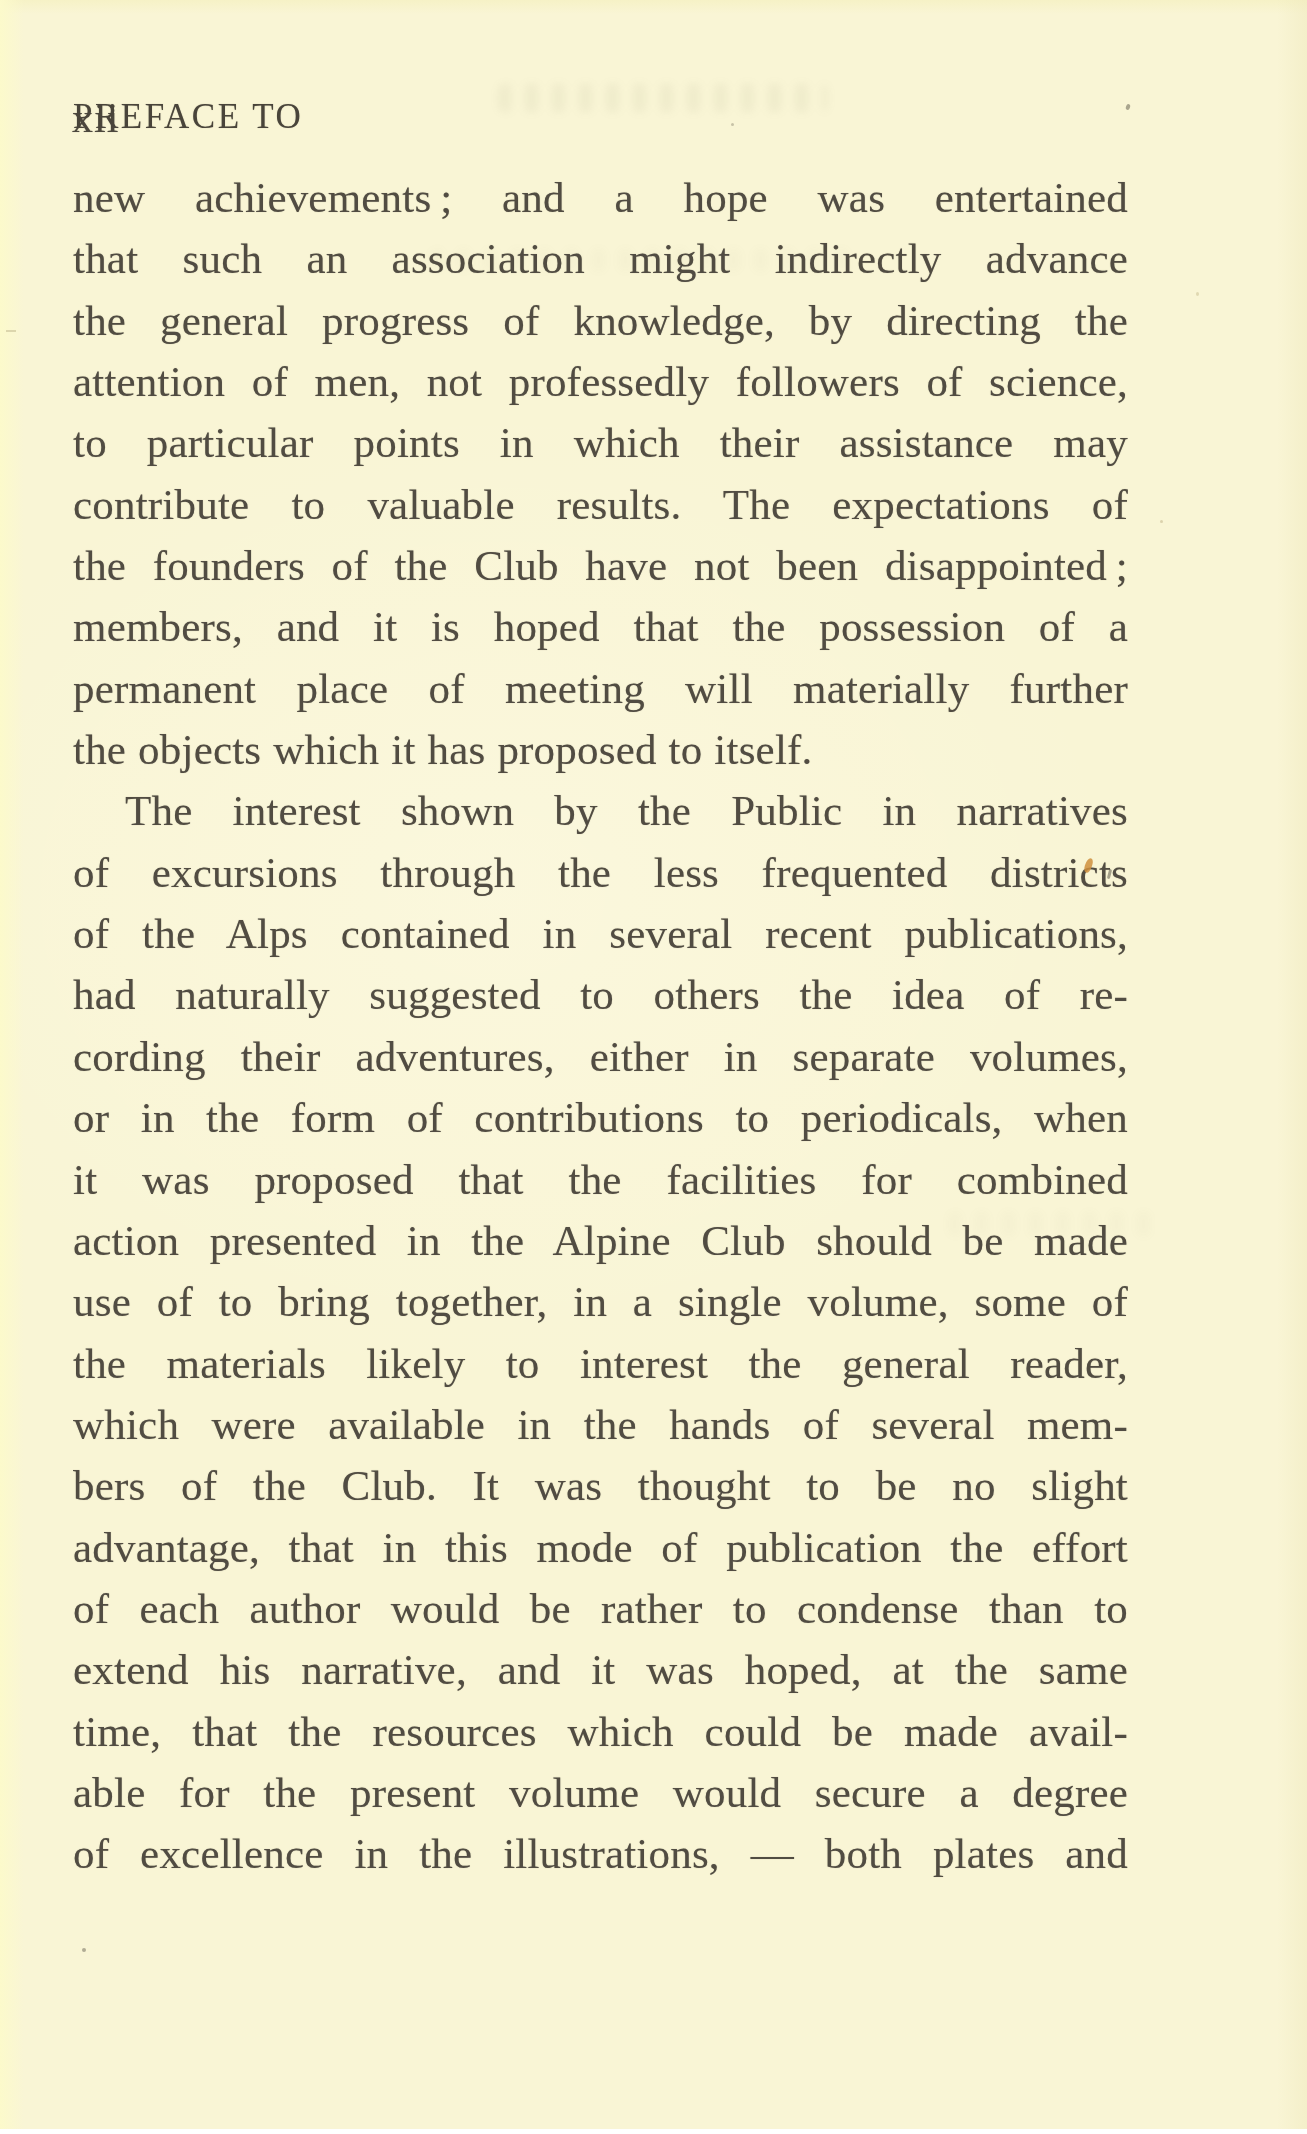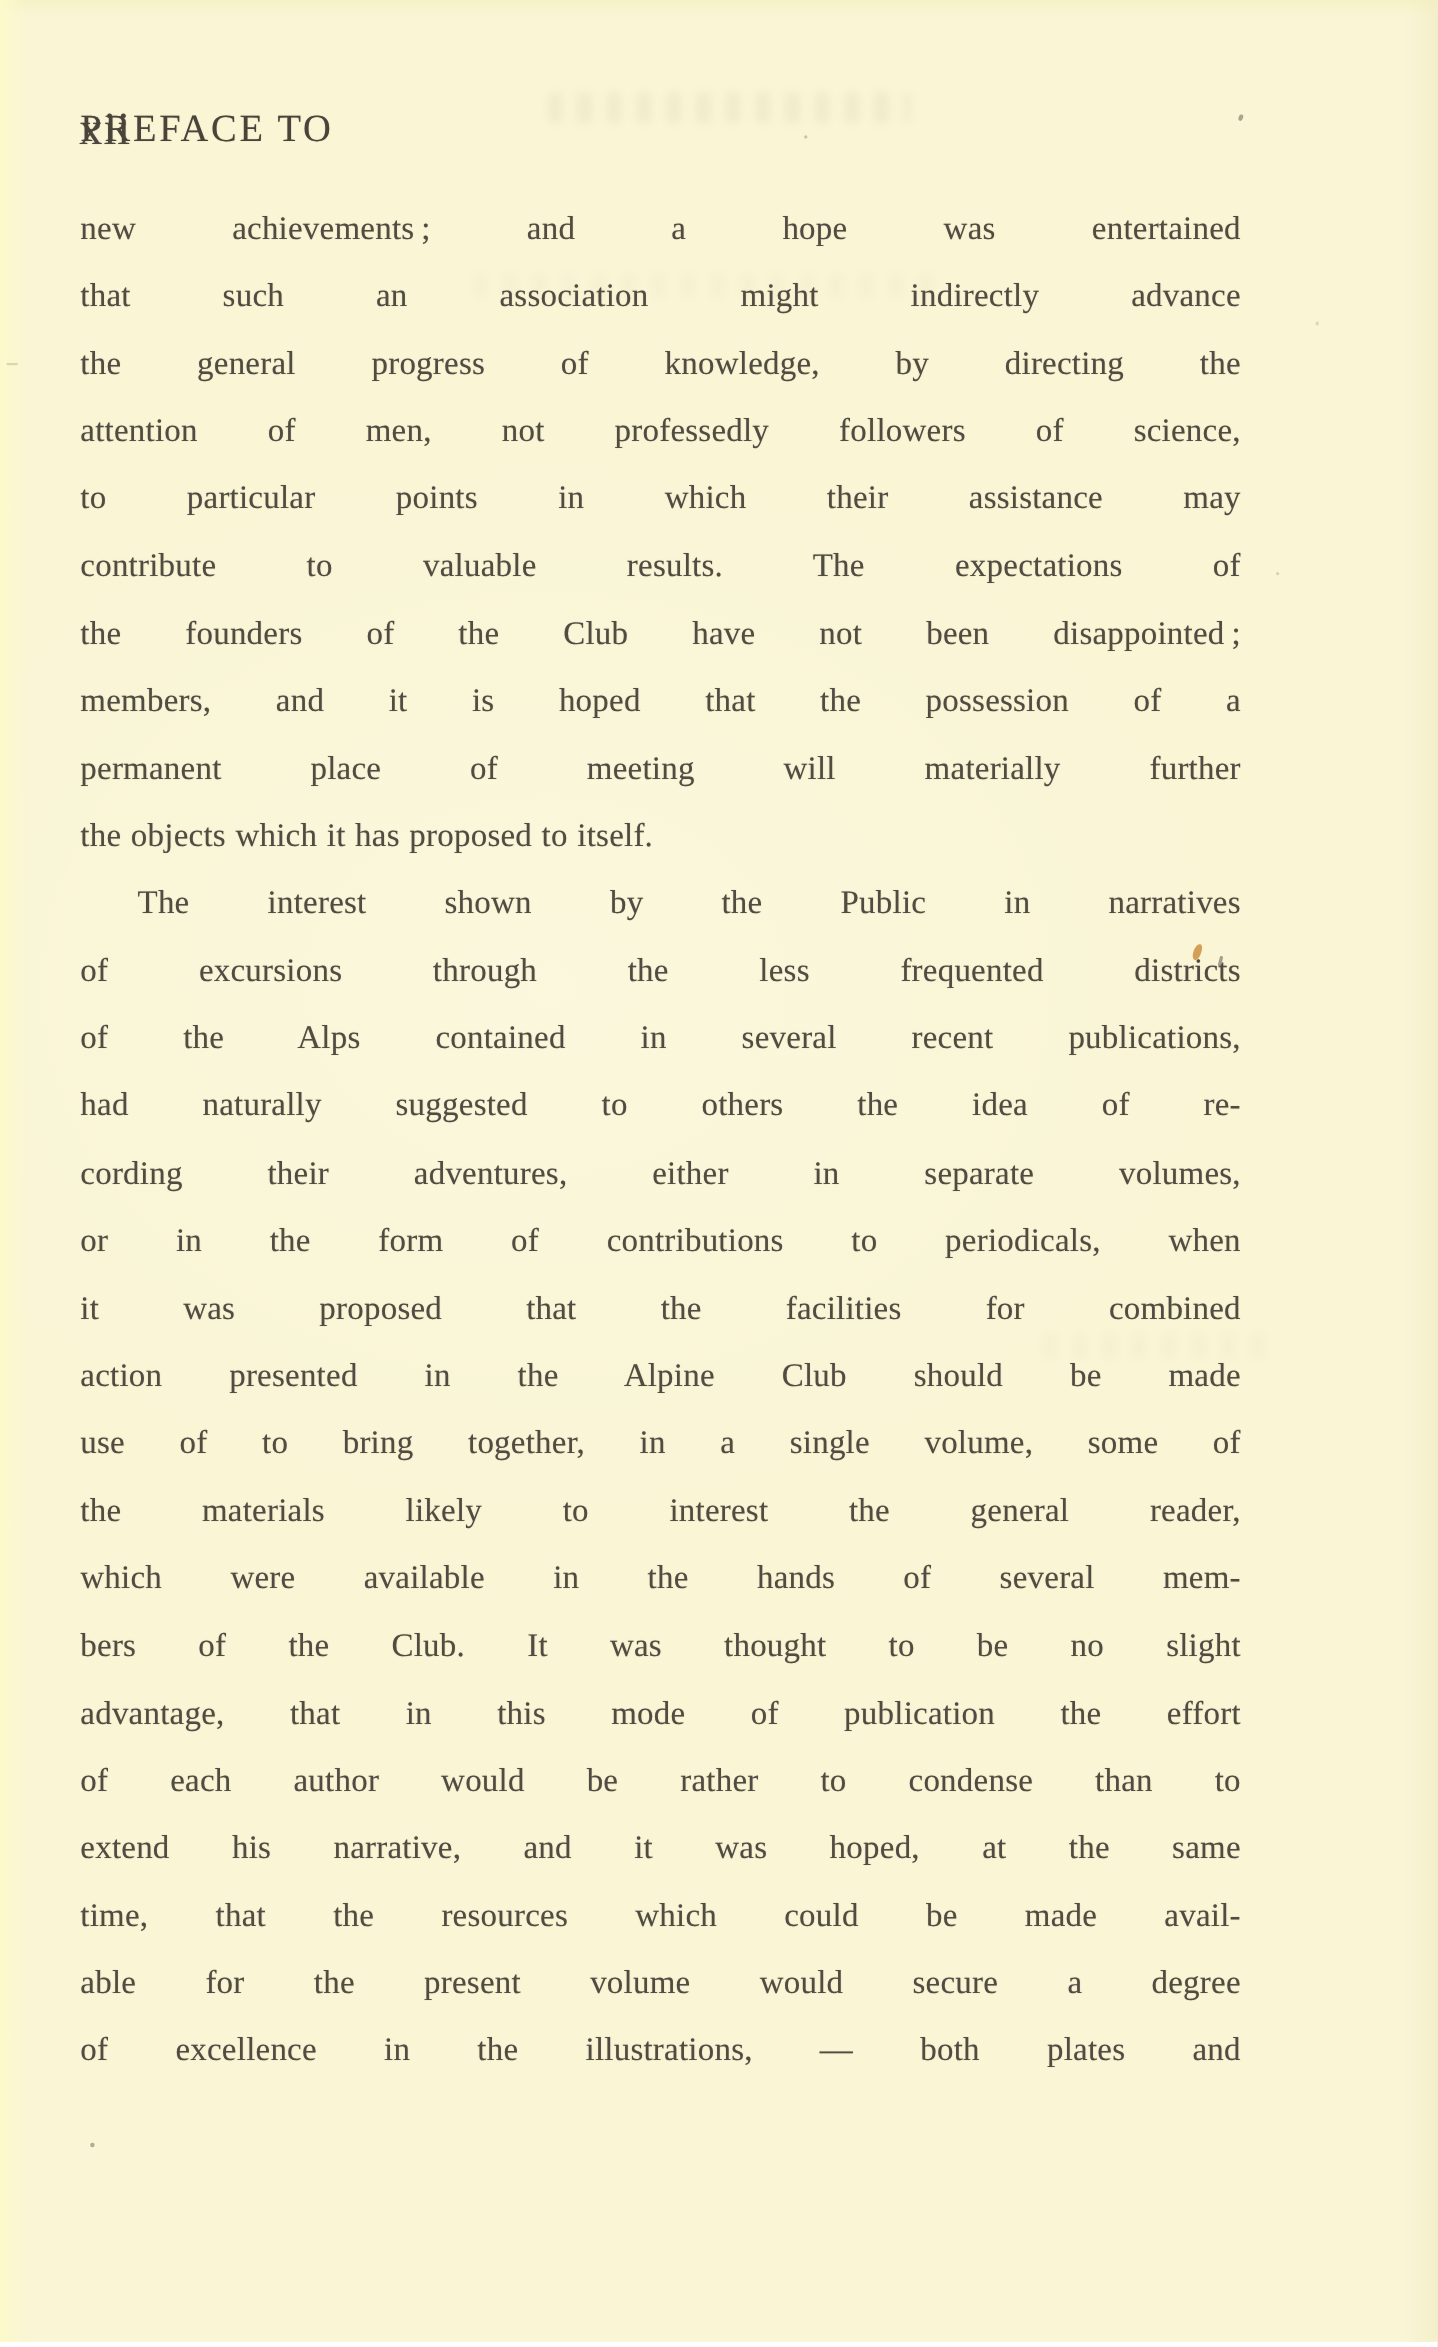--- a/index.html
+++ b/index.html
@@ -41,23 +41,23 @@
     line-height: 1;
     letter-spacing: 2.5px;
     color: #49443a;
     text-shadow: 0 0 1px rgba(80,75,60,0.40);
   }
 
   
   .text-block {
     position: absolute;
     left: 73px;
-    top: 177px;
+    top: 167px;
     width: 1055px;
-    font-size: 30px;
+    font-size: 43px;
     letter-spacing: 0.2px;
     word-spacing: 1px;
     color: #514c42;
     text-shadow: 0 0 1px rgba(80,75,60,0.38);
   }
   .line {
     height: 61.35px;
     line-height: 61.35px;
     text-align: justify;
     text-align-last: justify;

